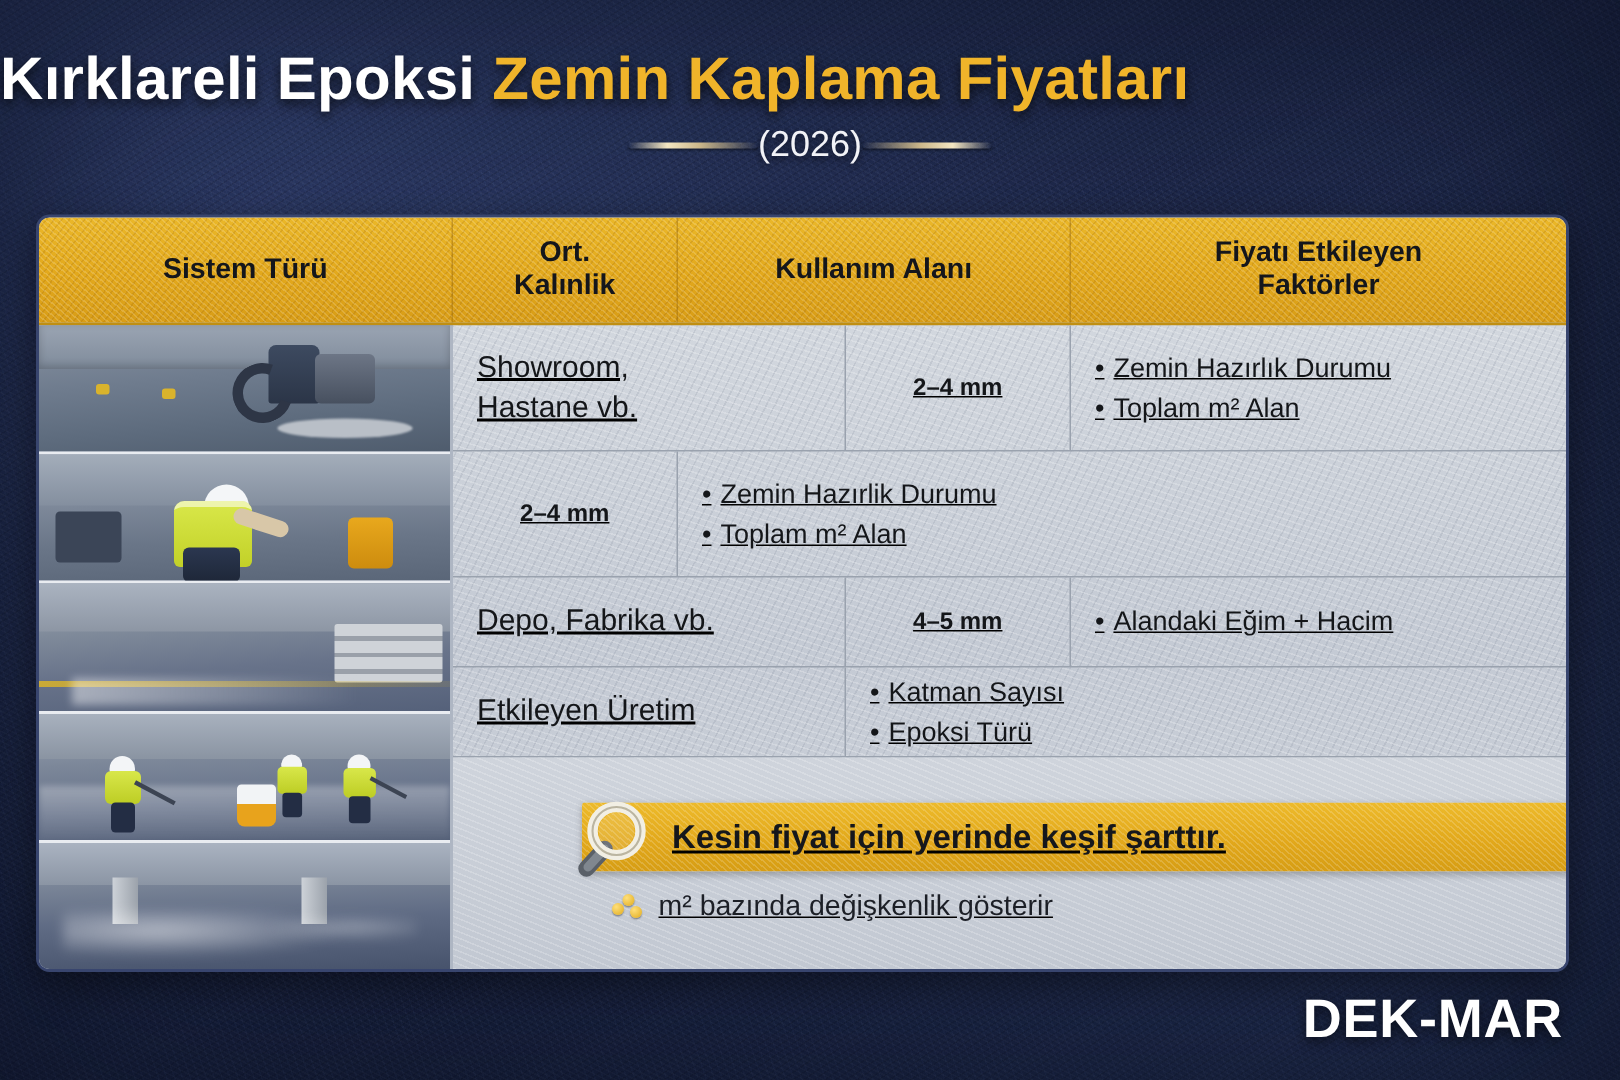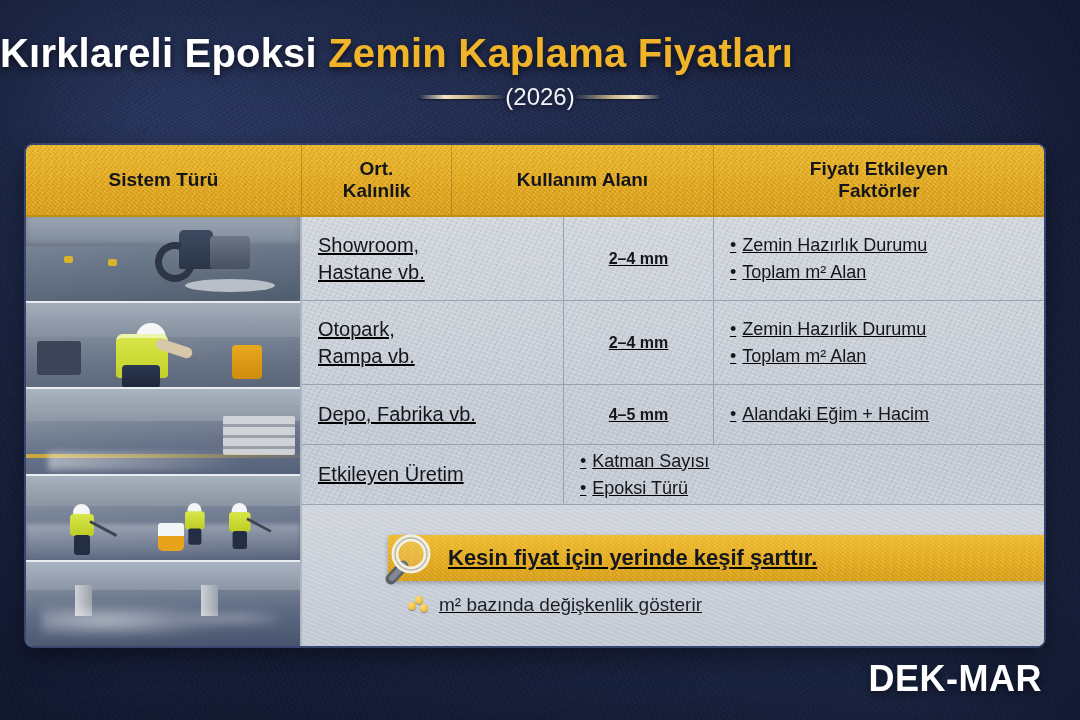--- a/index.html
+++ b/index.html
@@ -408,24 +408,20 @@
         <div class="cell c-kal">
           <span>2–4 mm</span>
         </div>
         <div class="cell c-fak">
           <span class="li">Zemin Hazırlık Durumu</span>
           <span class="li">Toplam m² Alan</span>
         </div>
       </div>
 
       <div class="row r2">
-        <div class="cell c-alan">
-          <span>Otopark,</span>
-          <span>Rampa vb.</span>
-        </div>
         <div class="cell c-kal">
           <span>2–4 mm</span>
         </div>
         <div class="cell c-fak">
           <span class="li">Zemin Hazırlik Durumu</span>
           <span class="li">Toplam m² Alan</span>
         </div>
       </div>
 
       <div class="row r3">

